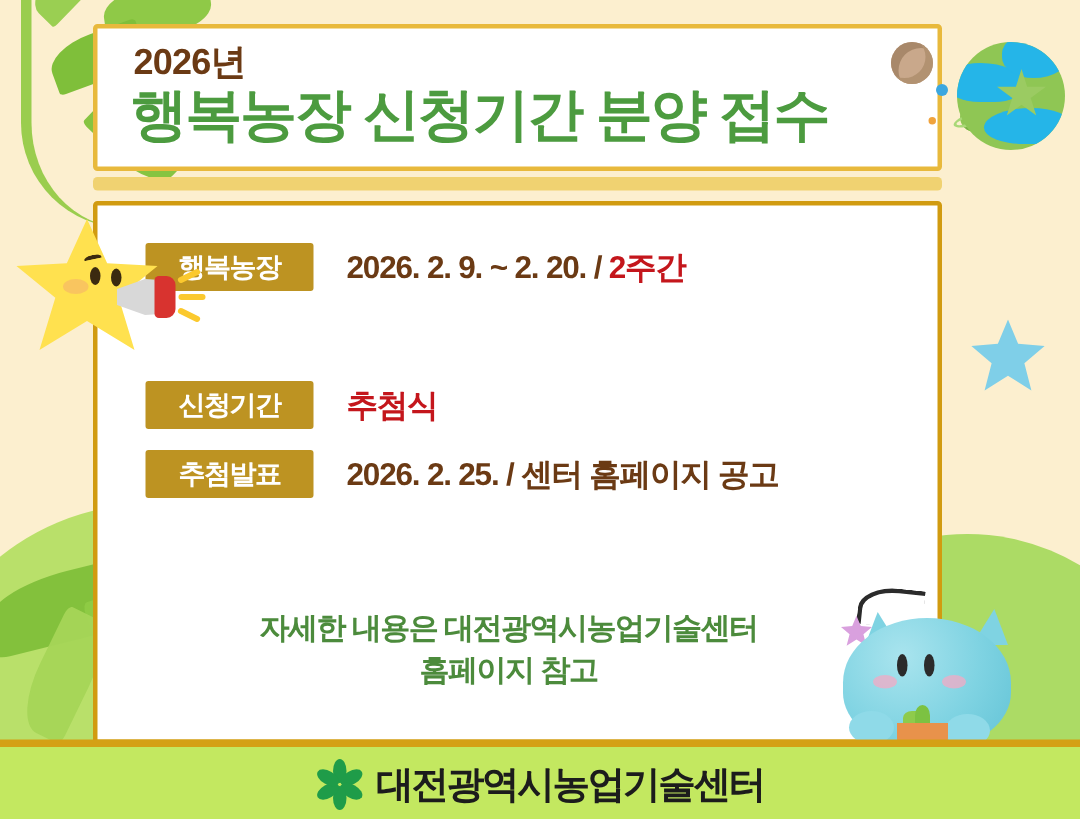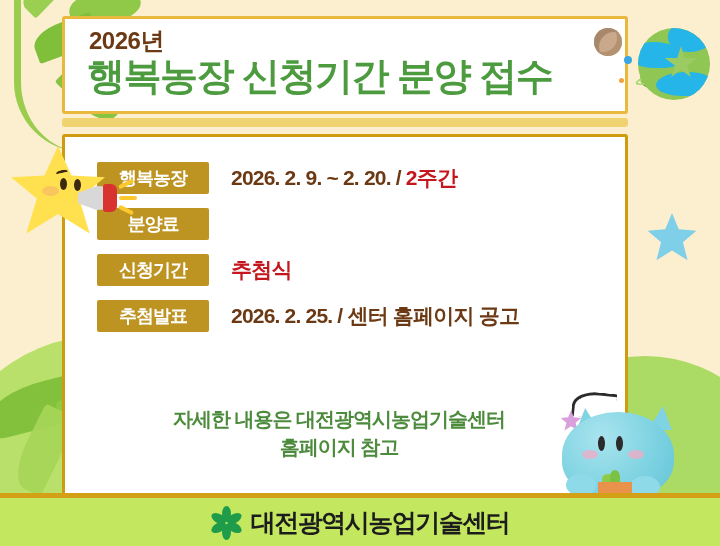--- a/index.html
+++ b/index.html
@@ -320,21 +320,20 @@
   <div class="info-card">
     <div class="rows">
 
       <div class="row">
         <div class="row-label">행복농장</div>
         <div class="row-value"><span>2026. 2. 9. ~ 2. 20. / </span><span class="accent">2주간</span></div>
       </div>
 
 
       <div class="row">
-        <div class="row-label">분양료</div>
       </div>
 
       <div class="row">
         <div class="row-label">신청기간</div>
         <div class="row-value all-accent">추첨식</div>
       </div>
 
       <div class="row">
         <div class="row-label">추첨발표</div>
         <div class="row-value">2026. 2. 25. / 센터 홈페이지 공고</div>

